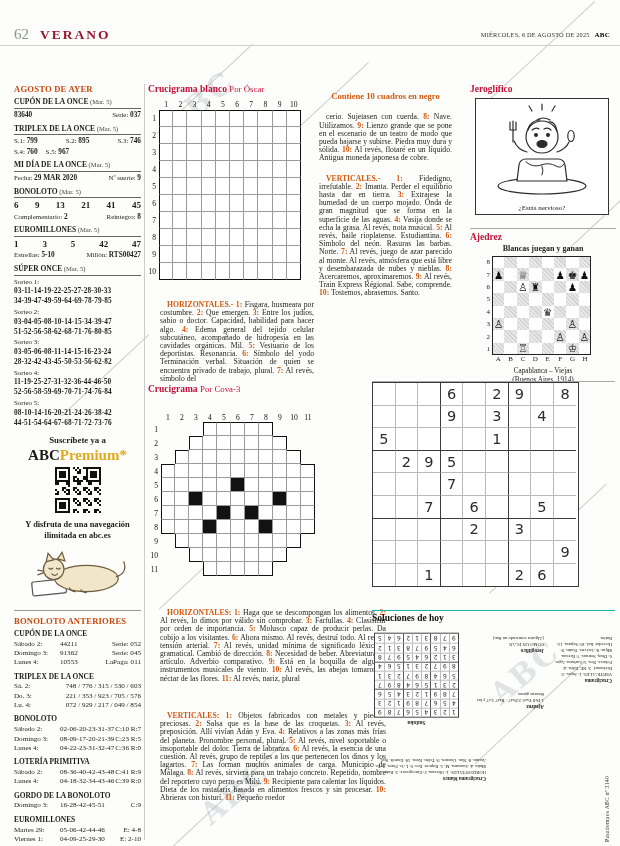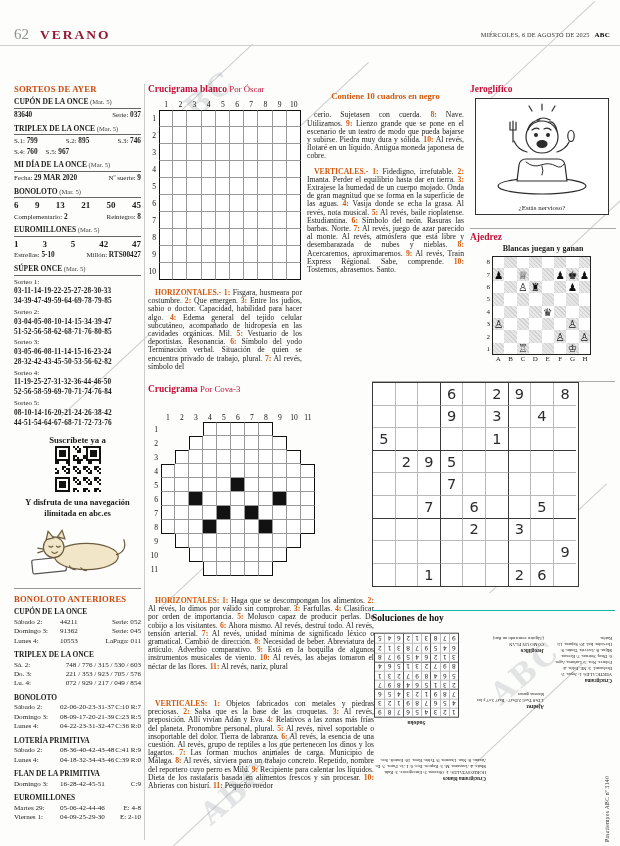--- a/index.html
+++ b/index.html
@@ -37,21 +37,21 @@
   .hr2{border-top:1px solid #999;margin:6px 0 5px;}
   .agame{margin-bottom:6px;}
   .atitle{font-weight:bold;font-size:7.4px;margin-bottom:1px;}
   .arow{display:flex;font-size:7.1px;margin:1px 0;}
   .ac1{width:46px;flex:none;}
   .ac2{flex:1;}
   .ac3{margin-left:auto;text-align:right;}
   
   .ptitle{font-size:9.5px;font-weight:bold;color:#c01038;}
   .byline{font-weight:normal;font-size:8.8px;color:#c01038;}
-  .clues{font-size:7.7px;line-height:8.2px;text-align:justify;text-indent:7px;margin:0;}
+  .clues{font-size:7.7px;line-height:8.2px;text-align:justify;text-indent:7px;margin:12px;}
   .cn,.ck{color:#d2590f;font-weight:bold;}
   .note{font-weight:bold;color:#d2590f;font-size:8.6px;text-align:center;line-height:1.2;width:110px;margin:0 auto 10px;}
   
   .cb{position:absolute;left:148px;top:84px;width:156px;}
   #cbgrid{margin-top:5px;}
   .cbc2{position:absolute;left:148px;top:289px;width:154px;}
   .col3{position:absolute;left:307px;top:91px;width:157px;}
   .col3 .clues{margin-bottom:7px;}
   .cova{position:absolute;left:148px;top:384px;width:172px;}
   #covagrid{margin-top:18px;}
@@ -117,21 +117,21 @@
     </div>
 
   <div class="pagenum">62</div>
   <div class="sectitle">VERANO</div>
   <div class="dateline">
     <span>MIÉRCOLES, 6 DE AGOSTO DE 2025</span><span class="brand">ABC</span>
   </div>
   <div class="h-rule"></div>
 
   <aside class="col-left">
-    <h2 class="orange">SORTEOS DE AYER</h2>
+    <h2 class="orange">AGOSTO DE AYER</h2>
     <div id="ayer">
         <div class="game">
           <div class="gtitle"><span>CUPÓN DE LA ONCE</span><span class="gday"> (Mar. 5)</span></div>
           <div class="gl spread">
             <span class="seg"><b class="val">83640</b></span>
             <span class="seg"><span class="lab">Serie: </span><b class="val">037</b></span>
           </div>
         </div>
         <div class="game">
           <div class="gtitle"><span>TRIPLEX DE LA ONCE</span><span class="gday"> (Mar. 5)</span></div>
@@ -152,21 +152,21 @@
             <span class="seg"><span class="lab">Nº suerte: </span><b class="val">9</b></span>
           </div>
         </div>
         <div class="game">
           <div class="gtitle"><span>BONOLOTO</span><span class="gday"> (Mar. 5)</span></div>
           <div class="gl spread big">
             <span class="seg"><b class="val">6</b></span>
             <span class="seg"><b class="val">9</b></span>
             <span class="seg"><b class="val">13</b></span>
             <span class="seg"><b class="val">21</b></span>
-            <span class="seg"><b class="val">50</b></span>
+            <span class="seg"><b class="val">41</b></span>
             <span class="seg"><b class="val">45</b></span>
           </div>
           <div class="gl spread">
             <span class="seg"><span class="lab">Complementario: </span><b class="val">2</b></span>
             <span class="seg"><span class="lab">Reintegro: </span><b class="val">8</b></span>
           </div>
         </div>
         <div class="game">
           <div class="gtitle"><span>EUROMILLONES</span><span class="gday"> (Mar. 5)</span></div>
           <div class="gl spread big">
@@ -225,20 +225,21 @@
           <div class="gl num">
             <span class="seg"><b class="val">08-10-14-16-20-21-24-26-38-42</b></span>
           </div>
           <div class="gl num">
             <span class="seg"><b class="val">44-51-54-64-67-68-71-72-73-76</b></span>
           </div>
         </div>
       </div>
     <div class="promo">
       <div class="promo-l1">Suscríbete ya a</div>
+      <div class="promo-brand"><span>ABC</span><span class="premium">Premium</span><span class="premium">*</span></div>
       <svg id="qr" width="46" height="46" viewBox="0 0 21 21" shape-rendering="crispEdges">
           <rect x="0" y="0" width="1" height="1" fill="#111"></rect>
           <rect x="1" y="0" width="1" height="1" fill="#111"></rect>
           <rect x="2" y="0" width="1" height="1" fill="#111"></rect>
           <rect x="3" y="0" width="1" height="1" fill="#111"></rect>
           <rect x="4" y="0" width="1" height="1" fill="#111"></rect>
           <rect x="5" y="0" width="1" height="1" fill="#111"></rect>
           <rect x="6" y="0" width="1" height="1" fill="#111"></rect>
           <rect x="8" y="0" width="1" height="1" fill="#111"></rect>
           <rect x="10" y="0" width="1" height="1" fill="#111"></rect>
@@ -507,21 +508,21 @@
             <span class="ac2">08-36-40-42-43-48</span>
             <span class="ac3">C:41 R:9</span>
           </div>
           <div class="arow">
             <span class="ac1">Lunes 4:</span>
             <span class="ac2">04-18-32-34-43-46</span>
             <span class="ac3">C:39 R:0</span>
           </div>
         </div>
         <div class="agame">
-          <div class="atitle">FLAN DE LA PRIMITIVA</div>
+          <div class="atitle">GORDO DE LA BONOLOTO</div>
           <div class="arow">
             <span class="ac1">Domingo 3:</span>
             <span class="ac2">16-28-42-45-51</span>
             <span class="ac3">C:9</span>
           </div>
         </div>
         <div class="agame">
           <div class="atitle">EUROMILLONES</div>
           <div class="arow">
             <span class="ac1">Martes 29:</span>
@@ -953,20 +954,24 @@
           <div class="chfile">A</div>
           <div class="chfile">B</div>
           <div class="chfile">C</div>
           <div class="chfile">D</div>
           <div class="chfile">E</div>
           <div class="chfile">F</div>
           <div class="chfile">G</div>
           <div class="chfile">H</div>
         </div>
       </div>
+    <div class="chcap">
+      <span>Capablanca – Viejas</span><br>
+      <span>(Buenos Aires, 1914)</span>
+    </div>
   </section>
 
   <section class="sudoku">
     <div id="sud" class="sud" style="display: grid; grid-template-columns: repeat(9, 22.6px); grid-template-rows: repeat(9, 22.6px);">
         <div class="sc" style="border-right: 0.6px solid rgb(185, 185, 185); border-bottom: 0.6px solid rgb(185, 185, 185); font-size: 14.5px;"></div>
         <div class="sc" style="border-right: 0.6px solid rgb(185, 185, 185); border-bottom: 0.6px solid rgb(185, 185, 185); font-size: 14.5px;"></div>
         <div class="sc" style="border-right: 1.6px solid rgb(58, 58, 58); border-bottom: 0.6px solid rgb(185, 185, 185); font-size: 14.5px;"></div>
         <div class="sc" style="border-right: 0.6px solid rgb(185, 185, 185); border-bottom: 0.6px solid rgb(185, 185, 185); font-size: 14.5px;">6</div>
         <div class="sc" style="border-right: 0.6px solid rgb(185, 185, 185); border-bottom: 0.6px solid rgb(185, 185, 185); font-size: 14.5px;"></div>
         <div class="sc" style="border-right: 1.6px solid rgb(58, 58, 58); border-bottom: 0.6px solid rgb(185, 185, 185); font-size: 14.5px;">2</div>

